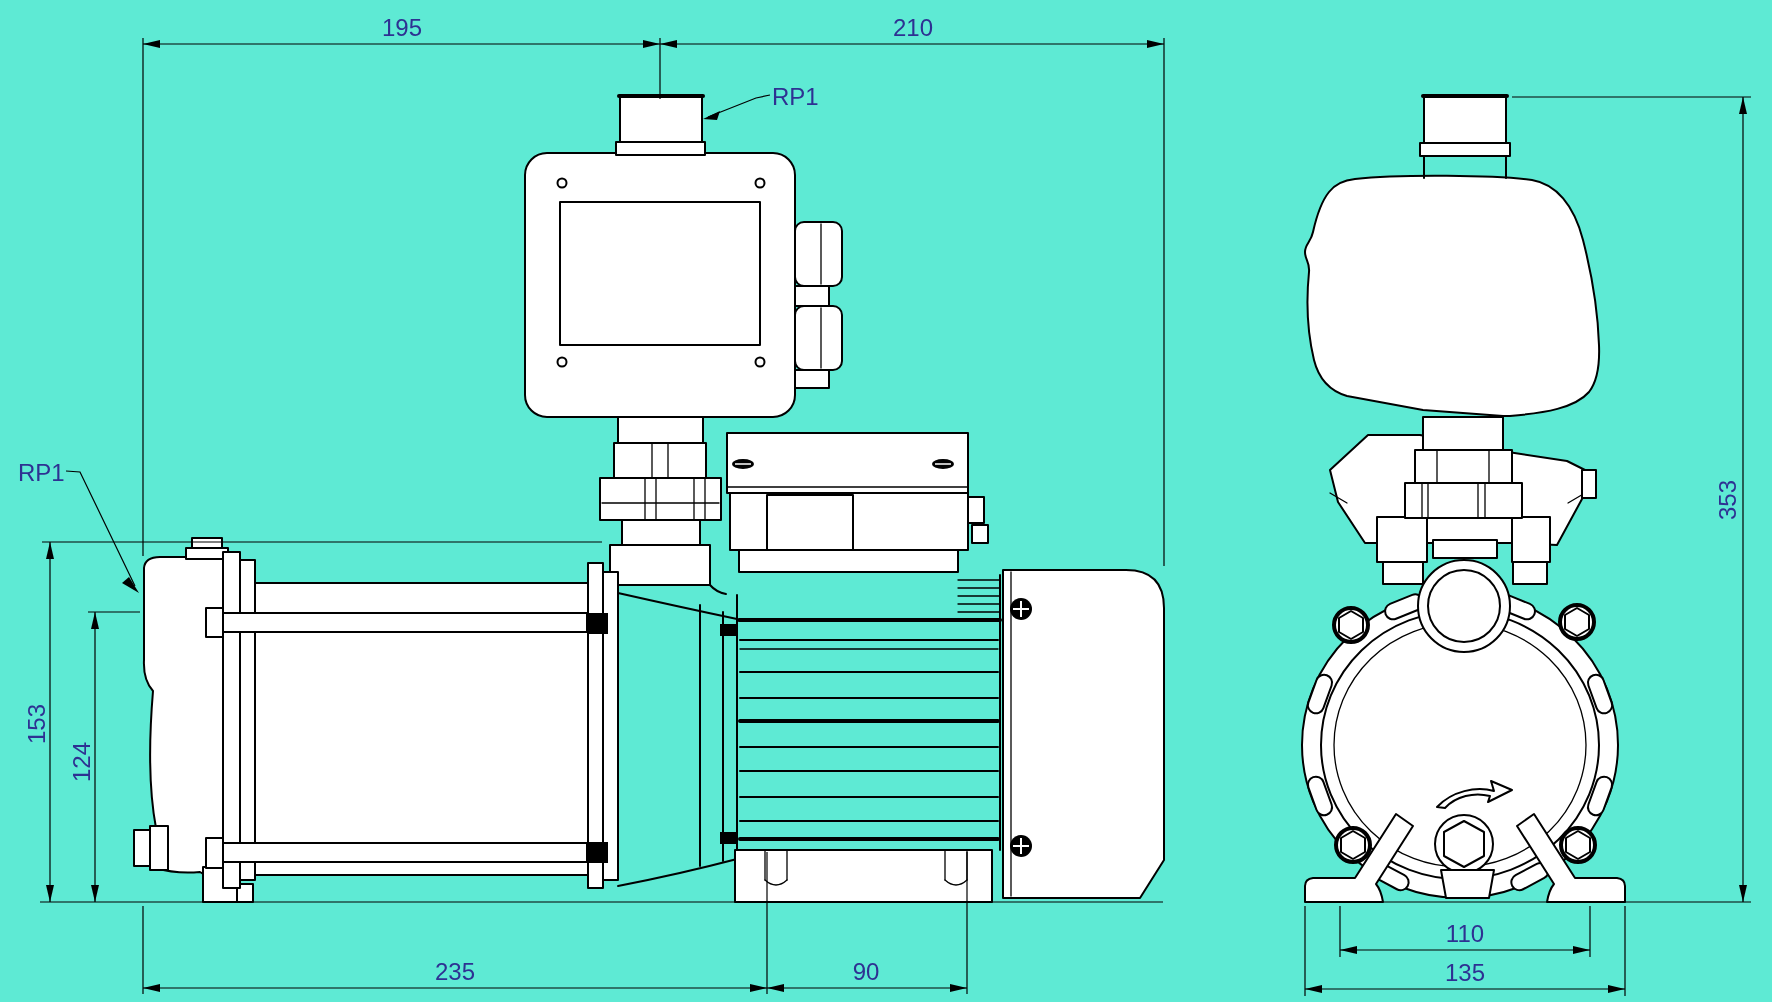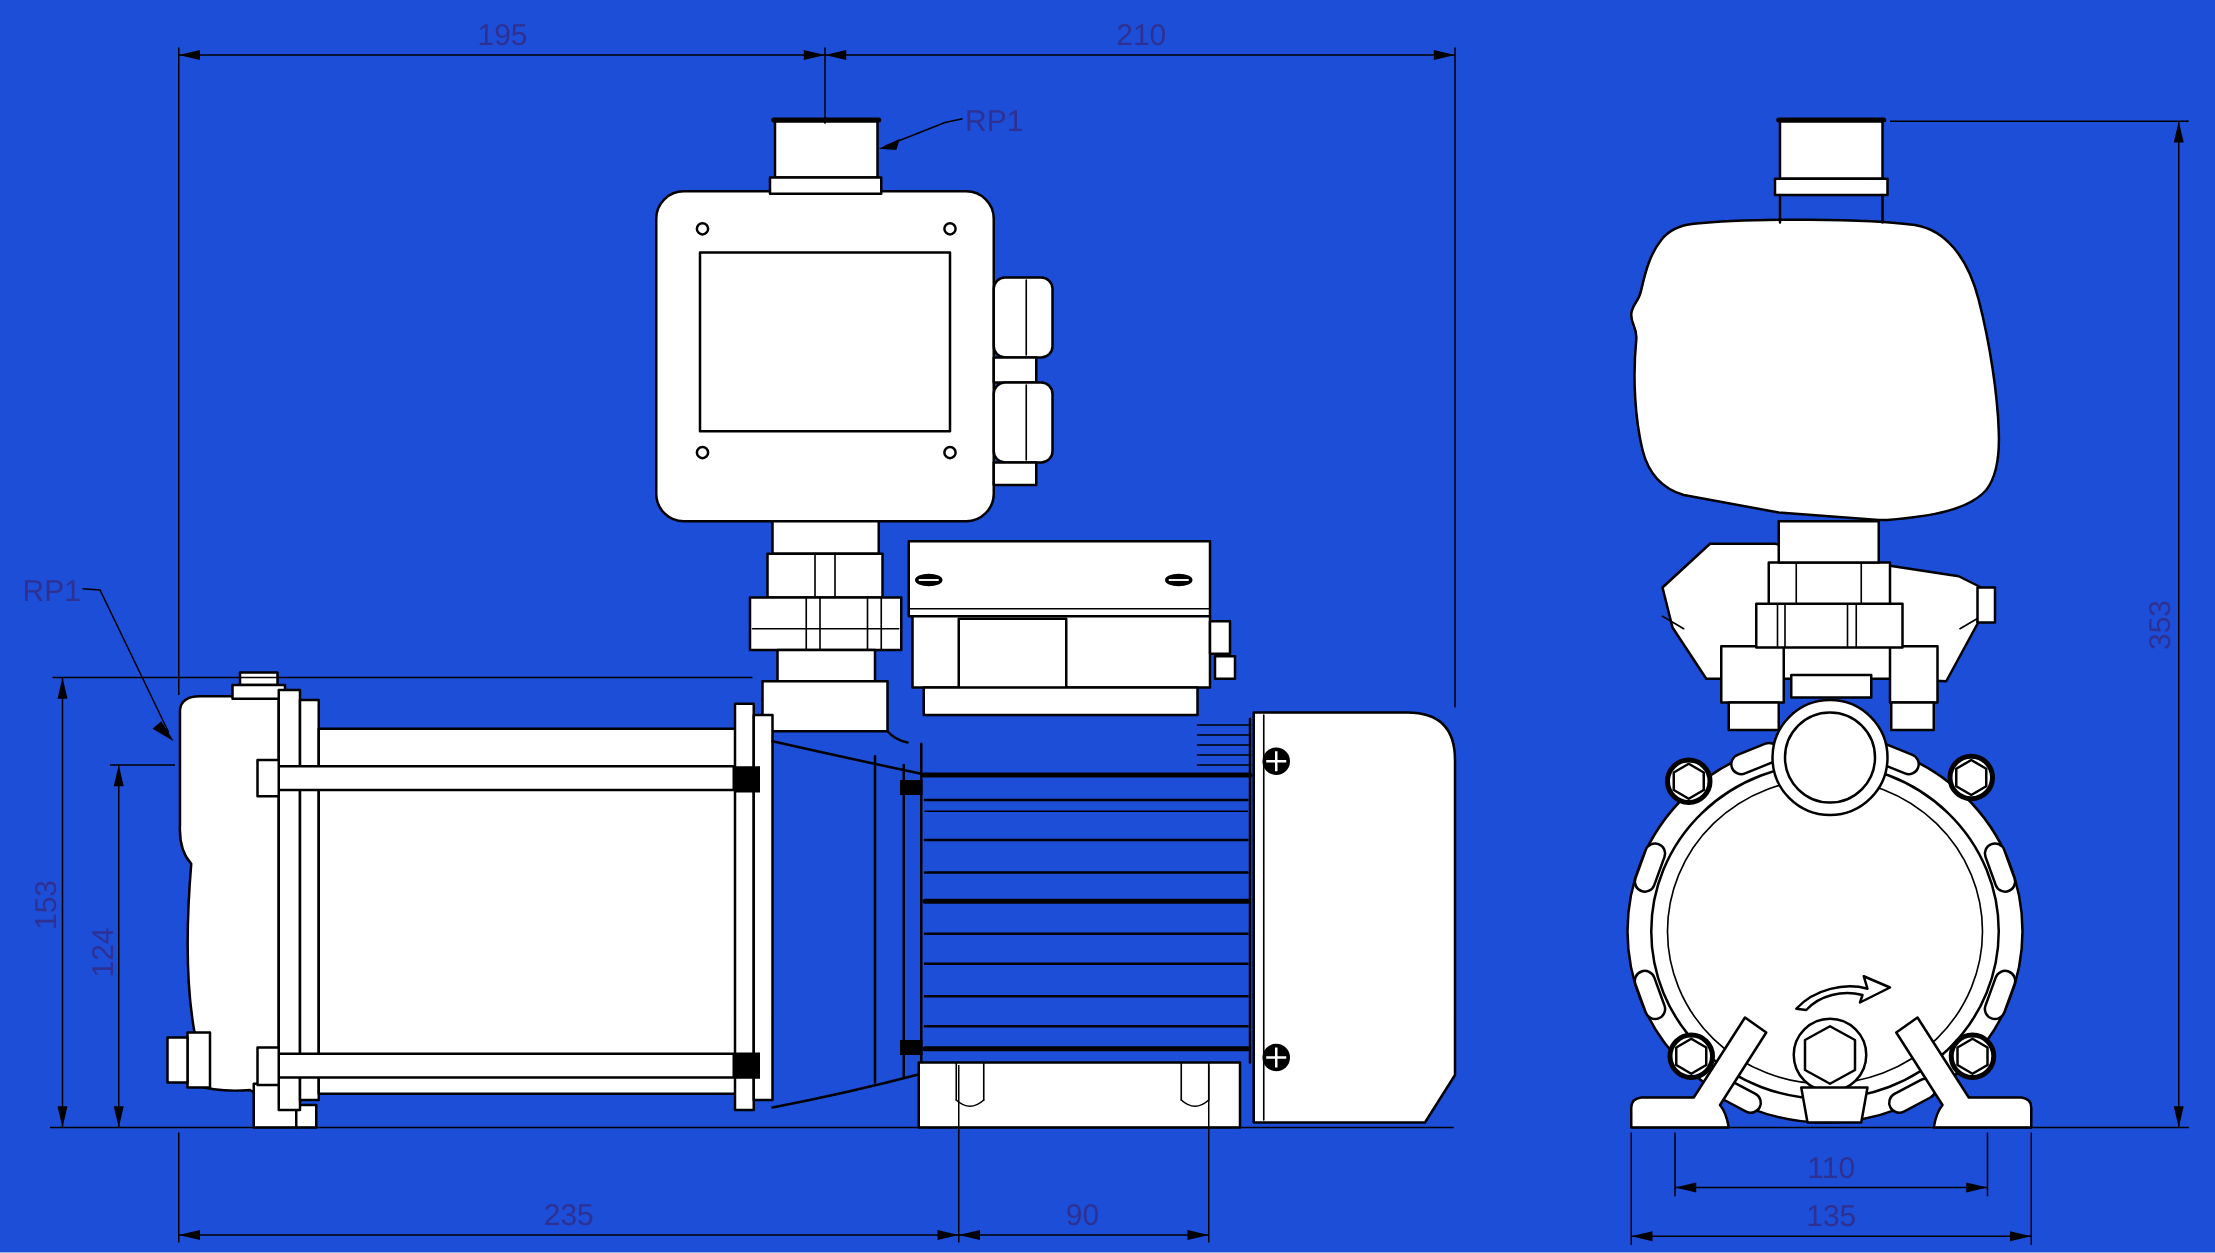--- a/index.html
+++ b/index.html
@@ -1,16 +1,16 @@
 <!DOCTYPE html>
 <html><head>
 <meta charset="utf-8">
 <style>
   html,body{margin:0;padding:0;background:#fff;}
-  .canvas{position:relative;width:1772px;height:1002px;background:#1d4ed8;overflow:hidden;
+  .canvas{position:relative;width:1772px;height:1002px;background:#5eead4;overflow:hidden;
           font-family:"Liberation Sans", sans-serif;}
   svg{position:absolute;left:0;top:0;}
   .ln{fill:none;stroke:#000;stroke-width:2;stroke-linejoin:round;stroke-linecap:round;}
   .lnw{fill:#fff;stroke:#000;stroke-width:2;stroke-linejoin:round;stroke-linecap:round;}
   .thin{stroke-width:1.3;}
   .thick{stroke-width:4;}
   .blk{fill:#000;stroke:none;}
   .dim{fill:none;stroke:#000;stroke-width:1.2;stroke-linecap:butt;}
   .arr{fill:#000;stroke:none;}
   .dimtxt{font:24px "Liberation Sans", sans-serif;fill:#2e3192;}

